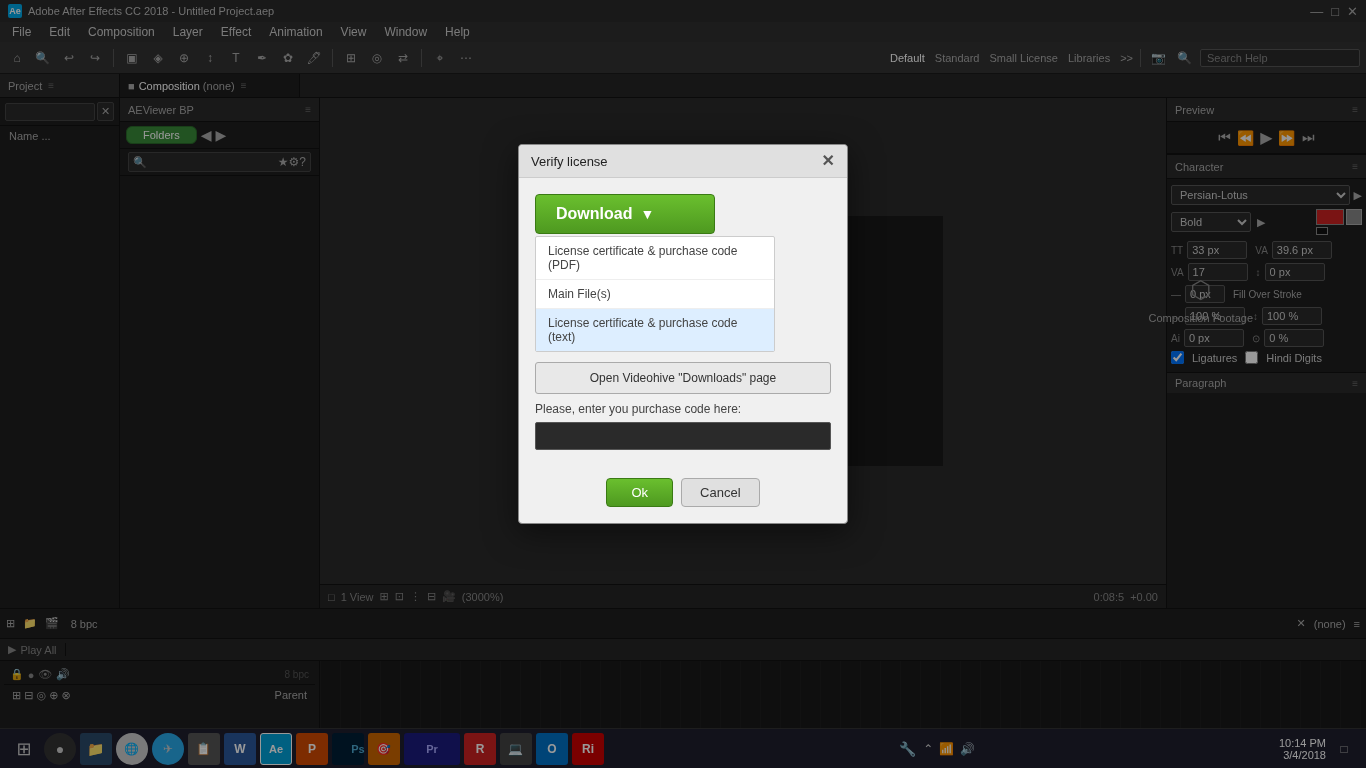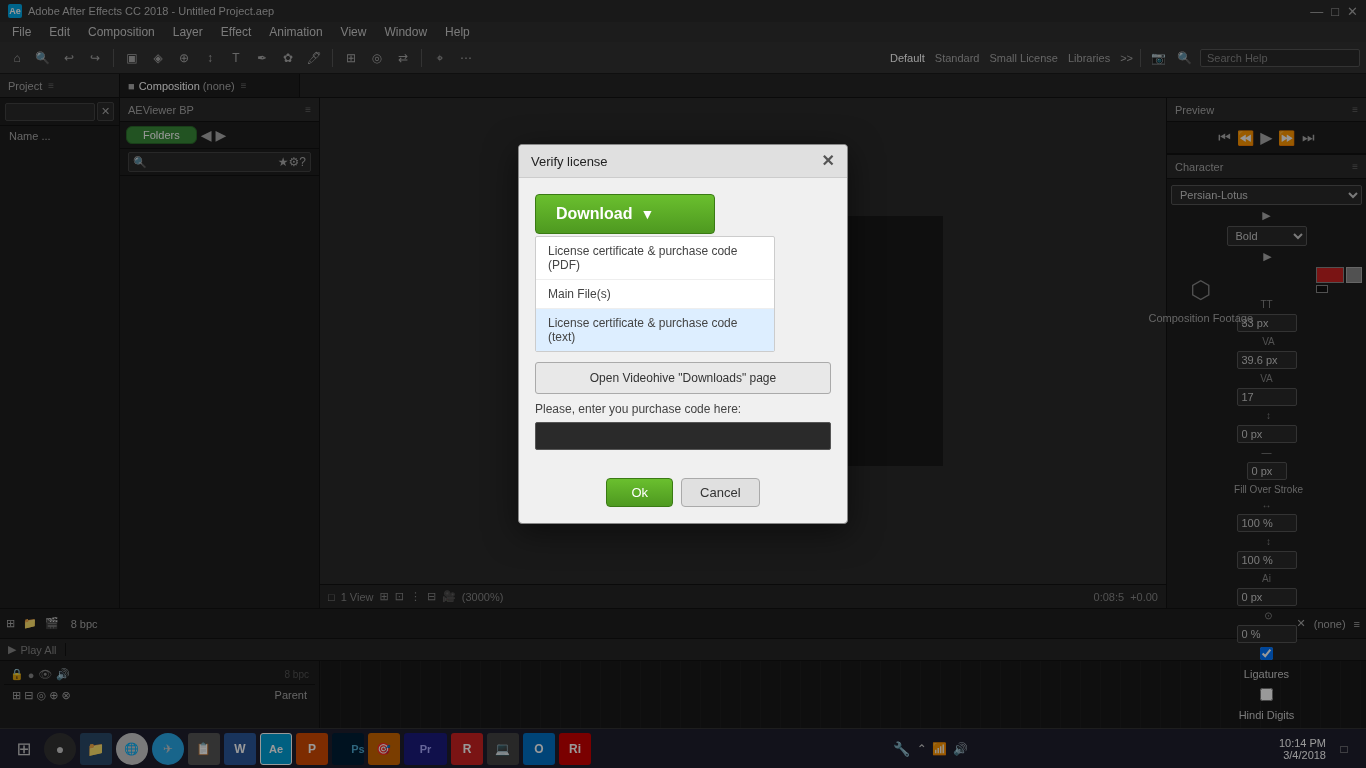--- a/index.html
+++ b/index.html
@@ -137,21 +137,20 @@
       display: flex;
       flex-direction: column;
       padding: 4px;
     }
     .char-row {
       display: flex;
       align-items: center;
       gap: 4px;
       padding: 2px 0;
       font-size: 11px;
-      flex-direction: column;
     }
     .char-field {
       background: #2a2a2a;
       border: 1px solid #555;
       color: #ccc;
       padding: 2px 4px;
       font-size: 11px;
       width: 60px;
       border-radius: 2px;
     }
@@ -696,21 +695,21 @@
       <span style="font-size:14px;">📁</span>
     </div>
     <div style="width:32px; height:32px; background:#ccc; border-radius:50%; display:flex; align-items:center; justify-content:center; cursor:pointer; font-size:12px; color:#333;">🌐</div>
     <div style="width:32px; height:32px; background:#29a8e8; border-radius:50%; display:flex; align-items:center; justify-content:center; cursor:pointer; font-size:12px;">✈</div>
     <div style="width:32px; height:32px; background:#555; border-radius:3px; display:flex; align-items:center; justify-content:center; cursor:pointer; font-size:12px; color:#fff;">📋</div>
     <div style="width:32px; height:32px; background:#2b579a; border-radius:3px; display:flex; align-items:center; justify-content:center; cursor:pointer; font-size:12px; color:#fff; font-weight:bold;">W</div>
     <div style="width:32px; height:32px; background:#00a0d8; border-radius:3px; display:flex; align-items:center; justify-content:center; cursor:pointer; font-size:11px; color:#fff; font-weight:bold; border:1px solid #fff;">Ae</div>
     <div style="width:32px; height:32px; background:#d04a02; border-radius:3px; display:flex; align-items:center; justify-content:center; cursor:pointer; font-size:12px; color:#fff; font-weight:bold;">P</div>
     <div style="width:32px; height:32px; background:#001e36; border-radius:3px; display:flex; align-items:center; justify-content:center; cursor:pointer; font-size:11px; color:#4da8d0; font-weight:bold;padding-left:20px;">Ps</div>
     <div style="width:32px; height:32px; background:#cc6600; border-radius:3px; display:flex; align-items:center; justify-content:center; cursor:pointer; font-size:12px;">🎯</div>
-    <div style="width:43px; height:32px; background:#1b1b7e; border-radius:3px; display:flex; align-items:center; justify-content:center; cursor:pointer; font-size:11px; color:#aaf; font-weight:bold;">Pr</div>
+    <div style="width:56px; height:32px; background:#1b1b7e; border-radius:3px; display:flex; align-items:center; justify-content:center; cursor:pointer; font-size:11px; color:#aaf; font-weight:bold;">Pr</div>
     <div style="width:32px; height:32px; background:#cc2222; border-radius:3px; display:flex; align-items:center; justify-content:center; cursor:pointer; font-size:12px; color:#fff; font-weight:bold;">R</div>
     <div style="width:32px; height:32px; background:#444; border-radius:3px; display:flex; align-items:center; justify-content:center; cursor:pointer; font-size:12px; color:#fff;">💻</div>
     <div style="width:32px; height:32px; background:#0072C6; border-radius:3px; display:flex; align-items:center; justify-content:center; cursor:pointer; font-size:12px; color:#fff; font-weight:bold;">O</div>
     <div style="width:32px; height:32px; background:#cc0000; border-radius:3px; display:flex; align-items:center; justify-content:center; cursor:pointer; font-size:12px; color:#fff; font-weight:bold;">Ri</div>
     <div class="taskbar-tray" style="margin-left:auto;">
       <span style="cursor:pointer; font-size:14px;">🔧</span>
       <span style="cursor:pointer;">⌃</span>
       <span style="cursor:pointer;">📶</span>
       <span style="cursor:pointer;">🔊</span>
     </div>

